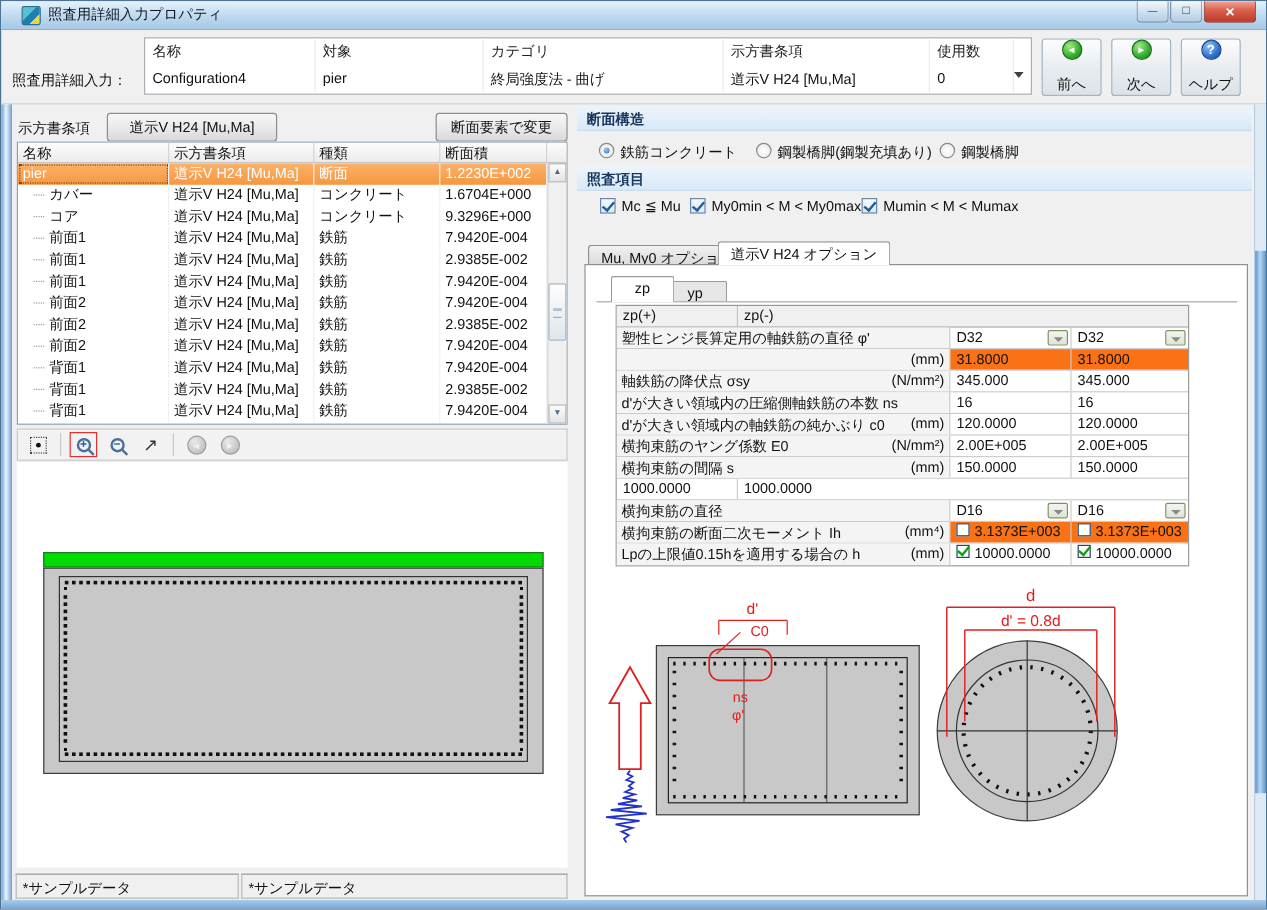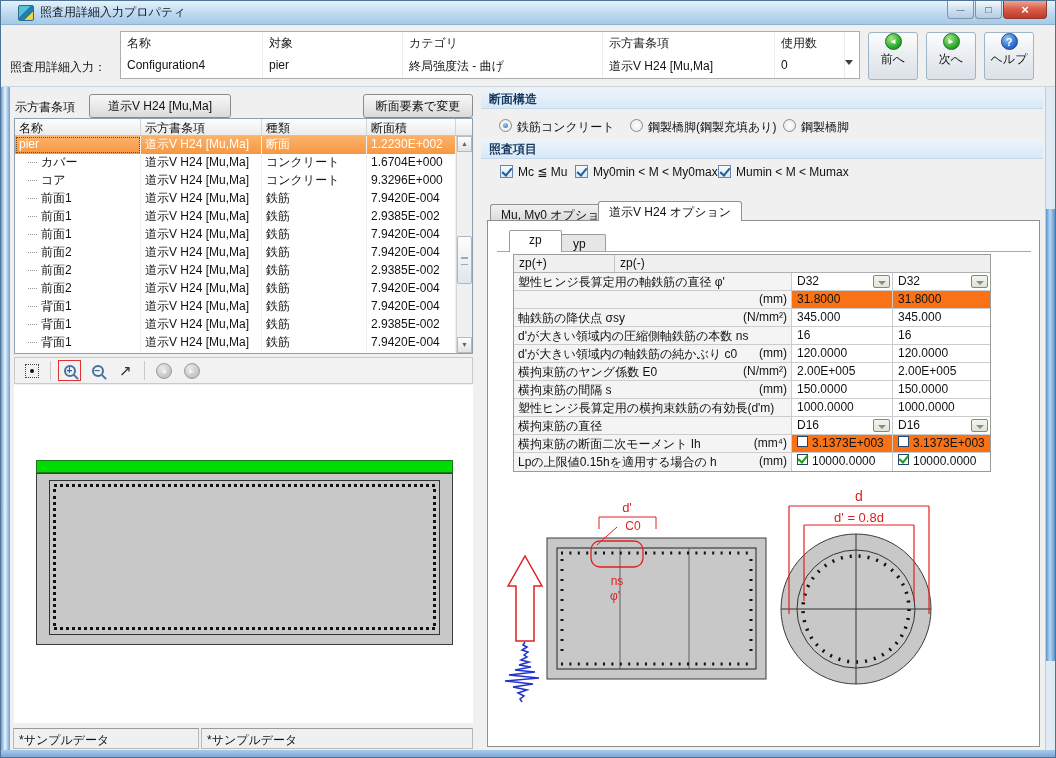--- a/index.html
+++ b/index.html
@@ -31,21 +31,21 @@
     border:1px solid #abadb3;display:flex;}
   .ccol{border-right:1px solid #ececec;overflow:hidden;white-space:nowrap;}
   .ccol:last-child{border-right:none;}
   .cw0{width:142px}.cw1{width:140px}.cw2{width:200px}.cw3{width:172px}.cw4{width:70px}
   .chead{height:20px;padding:3px 6px 0;color:#222;}
   .cval{height:26px;padding:6px 6px 0;}
   .combo-arrow{position:absolute;right:6px;bottom:9px;width:0;height:0;
     border:4px solid transparent;border-top:5px solid #404040;}
   .navbtn{position:absolute;top:6px;width:50px;height:48px;border:1px solid #9fb5c8;border-radius:3px;
     background:linear-gradient(#fdfdfd,#e9edf1 50%,#dce2e8);display:flex;flex-direction:column;
-    align-items:center;justify-content:flex-start;gap:1px;}
+    align-items:center;justify-content:space-between;gap:1px;}
   .nb-prev{left:866px}.nb-next{left:924px}.nb-help{left:982px}
   .nav-ico{width:17px;height:17px;border-radius:50%;color:#fff;font-size:8px;line-height:16px;
     text-align:center;font-weight:bold;}
   .nav-ico.green{background:radial-gradient(circle at 35% 30%,#a6e885,#2fae2f 60%,#157815);border:1px solid #1c6e1c;}
   .nav-ico.blue{background:radial-gradient(circle at 35% 30%,#93c6f5,#2f6fd0 60%,#1b4a9e);border:1px solid #1c4a8e;font-size:11px;}
   .ico-left::after{content:"◄"}.ico-right::after{content:"►"}.ico-help::after{content:"?"}
   
   .vstrip-left{position:absolute;left:0;top:86px;width:9px;height:663px;
     background:linear-gradient(90deg,#6d9fd2,#eaf4fc 45%,#6d9fd2);}
   .vstrip-right{position:absolute;left:1044px;top:86px;width:11px;height:663px;background:#dfeaf5;border-left:1px solid #b8cee2;}
@@ -453,24 +453,20 @@
             <span class="gunit">(mm)</span>
           </div>
           <div class="gc gval gv1">
             <span class="gvt">150.0000</span>
           </div>
           <div class="gc gval gv2">
             <span class="gvt">150.0000</span>
           </div>
         </div>
         <div class="grow">
-          <div class="gc glabel">
-            <span class="glab-text">塑性ヒンジ長算定用の横拘束鉄筋の有効長(d'm)</span>
-            <span class="gunit"></span>
-          </div>
           <div class="gc gval gv1">
             <span class="gvt">1000.0000</span>
           </div>
           <div class="gc gval gv2">
             <span class="gvt">1000.0000</span>
           </div>
         </div>
         <div class="grow">
           <div class="gc glabel">
             <span class="glab-text">横拘束筋の直径</span>

